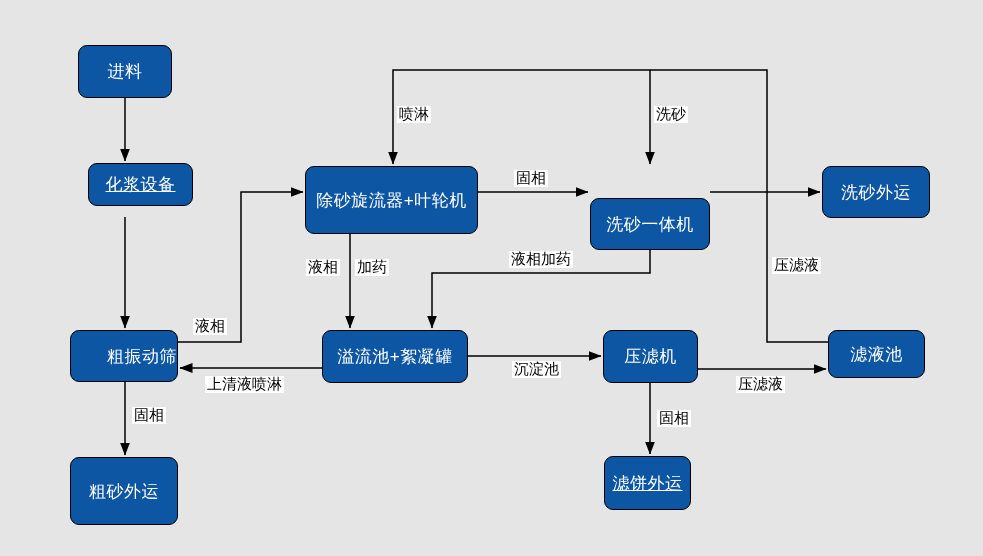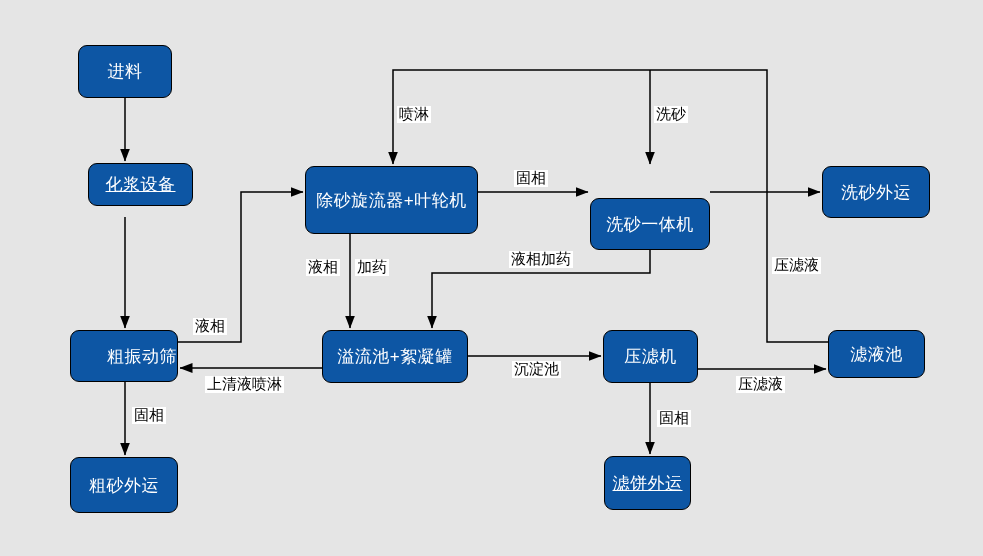--- a/index.html
+++ b/index.html
@@ -48,21 +48,21 @@
   
   .n-feed            { left: 78px;  top: 45px;  width: 94px;  height: 53px; }
   .n-slurry          { left: 88px;  top: 163px; width: 105px; height: 43px; text-decoration: underline; }
   .n-cyclone         { left: 305px; top: 166px; width: 173px; height: 68px; }
   .n-washer          { left: 590px; top: 166px; width: 120px; height: 52px; margin-top: 32px; }
   .n-washed-out      { left: 822px; top: 166px; width: 108px; height: 52px; }
   .n-screen          { left: 70px;  top: 330px; width: 108px; height: 52px; }
   .n-overflow        { left: 322px; top: 330px; width: 146px; height: 53px; }
   .n-press           { left: 603px; top: 330px; width: 95px;  height: 53px; }
   .n-filtrate-pool   { left: 828px; top: 330px; width: 97px;  height: 48px; }
-  .n-coarse-out      { left: 70px;  top: 457px; width: 108px; height: 56px; }
+  .n-coarse-out      { left: 70px;  top: 457px; width: 108px; height: 68px; }
   .n-cake-out        { left: 604px; top: 456px; width: 87px;  height: 54px; text-decoration: underline; }
   
   .l-spray           { left: 397px; top: 106px; }
   .l-sand-wash       { left: 654px; top: 106px; }
   .l-solid-cw        { left: 514px; top: 170px; }
   .l-liquid-cy       { left: 306px; top: 259px; }
   .l-dosing          { left: 355px; top: 259px; text-align: right; }
   .l-liquid-dosing   { left: 509px; top: 251px; }
   .l-press-recycle   { left: 772px; top: 257px; }
   .l-liquid-screen   { left: 193px; top: 318px; }

